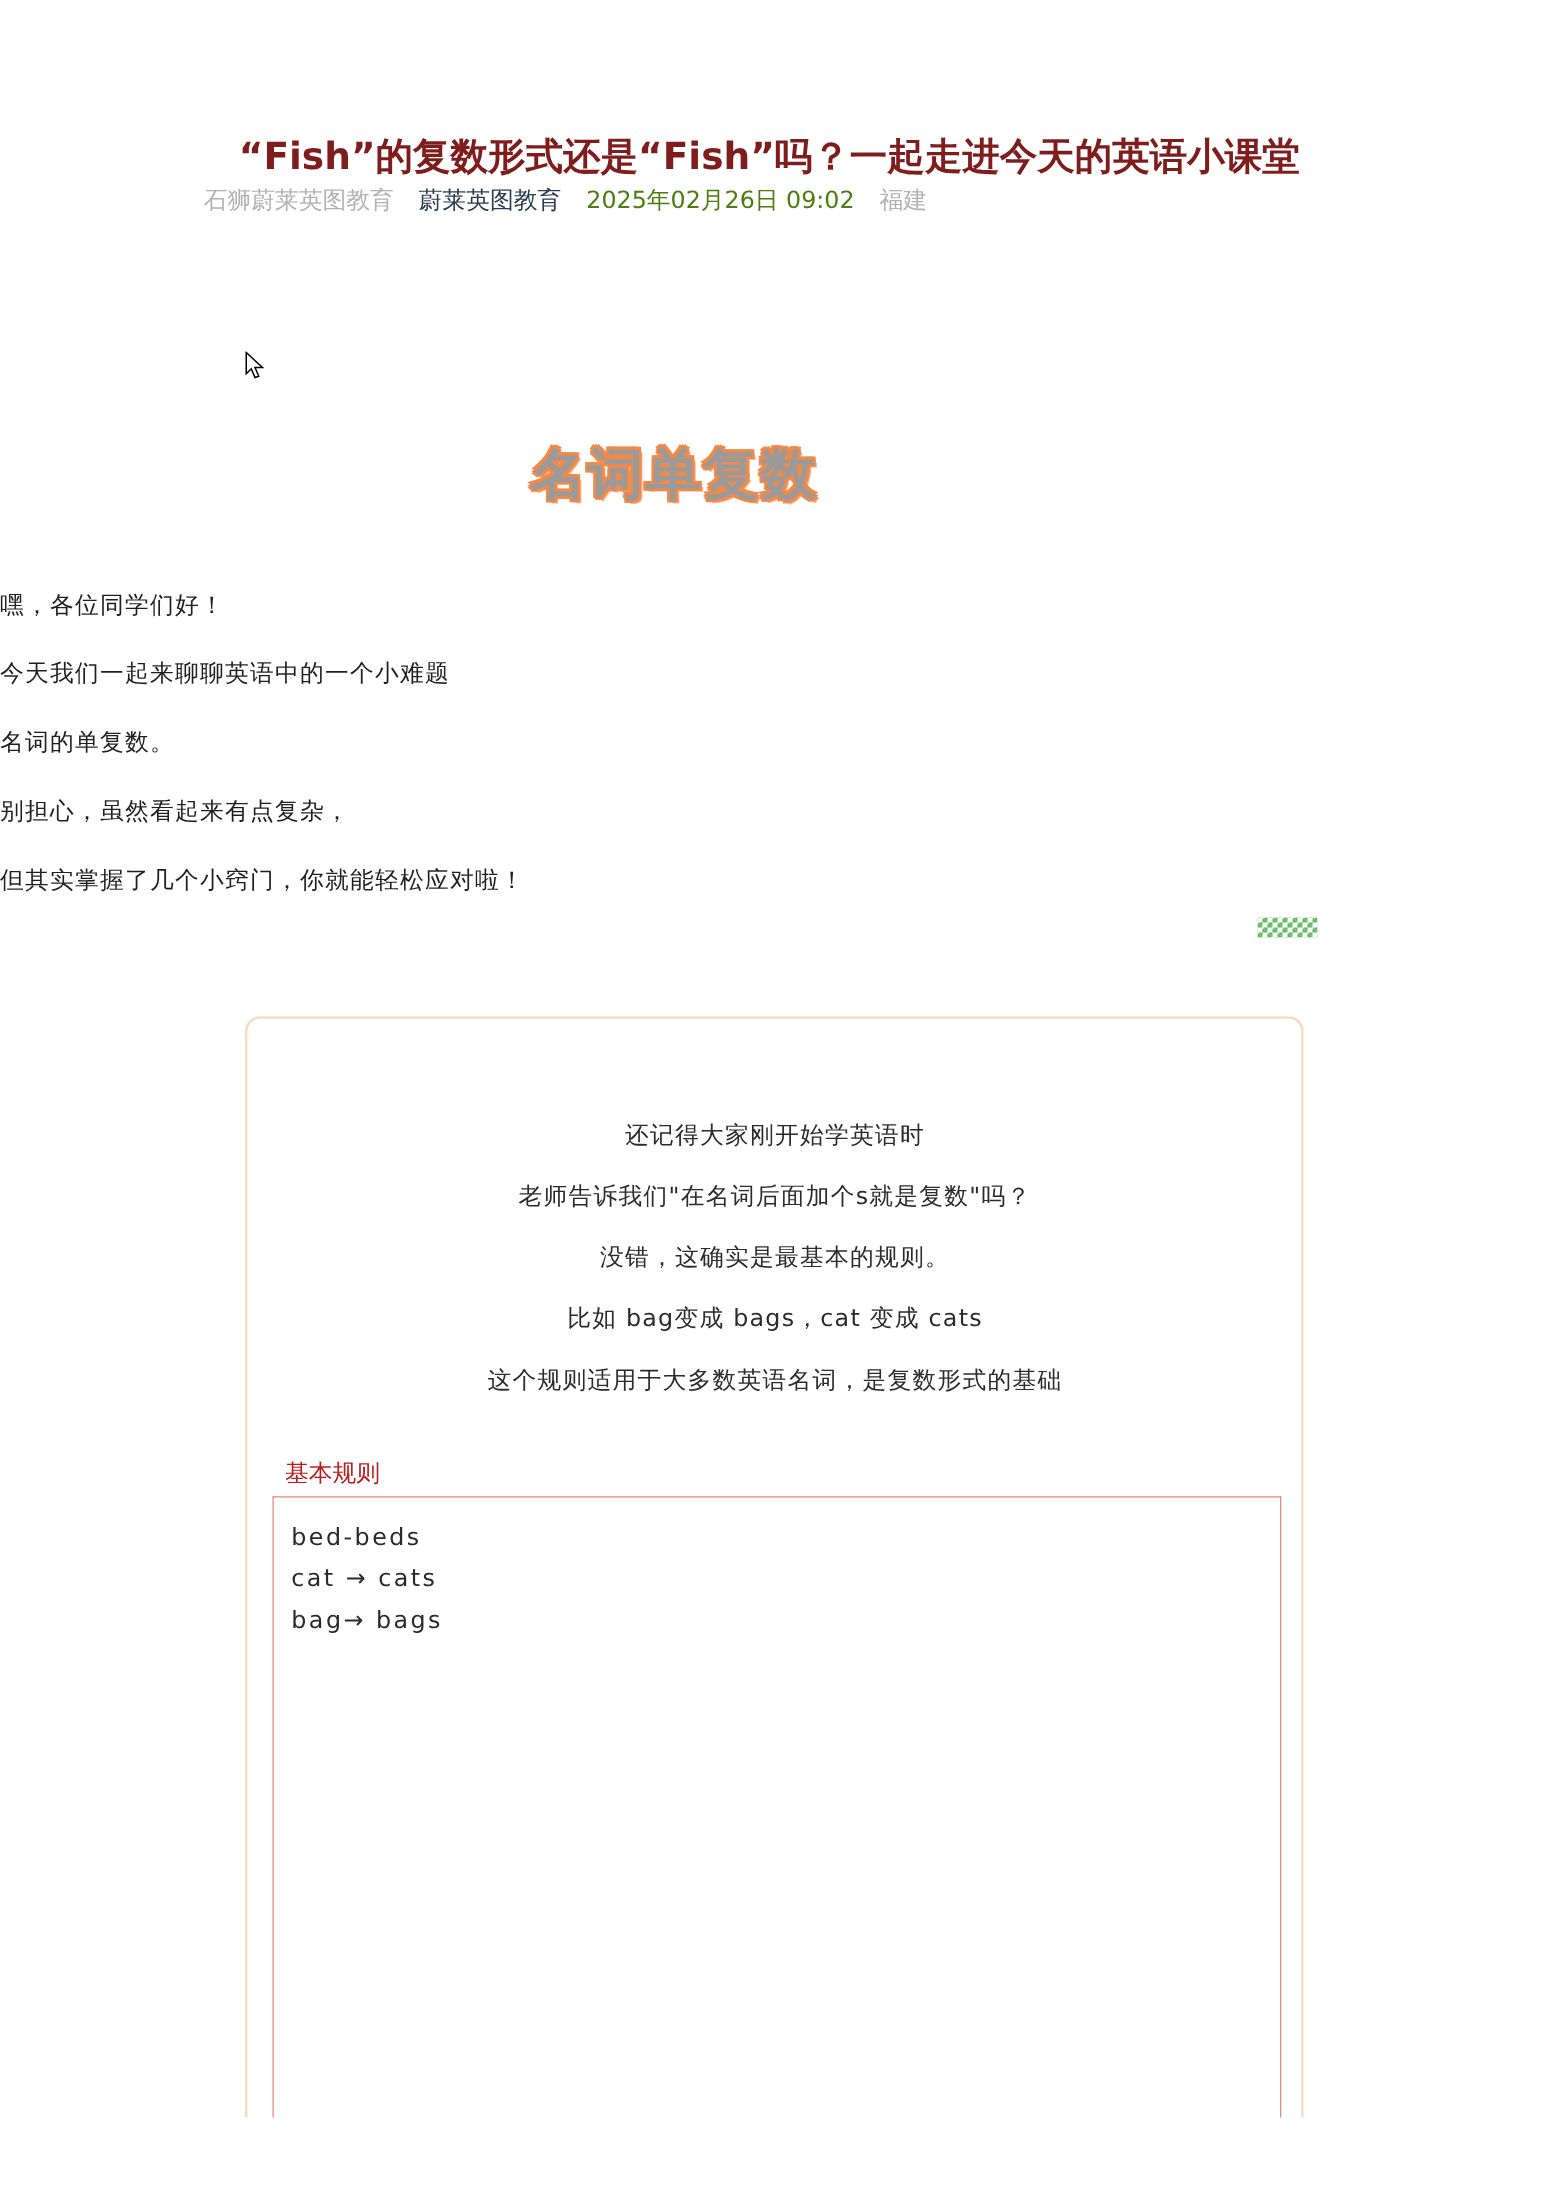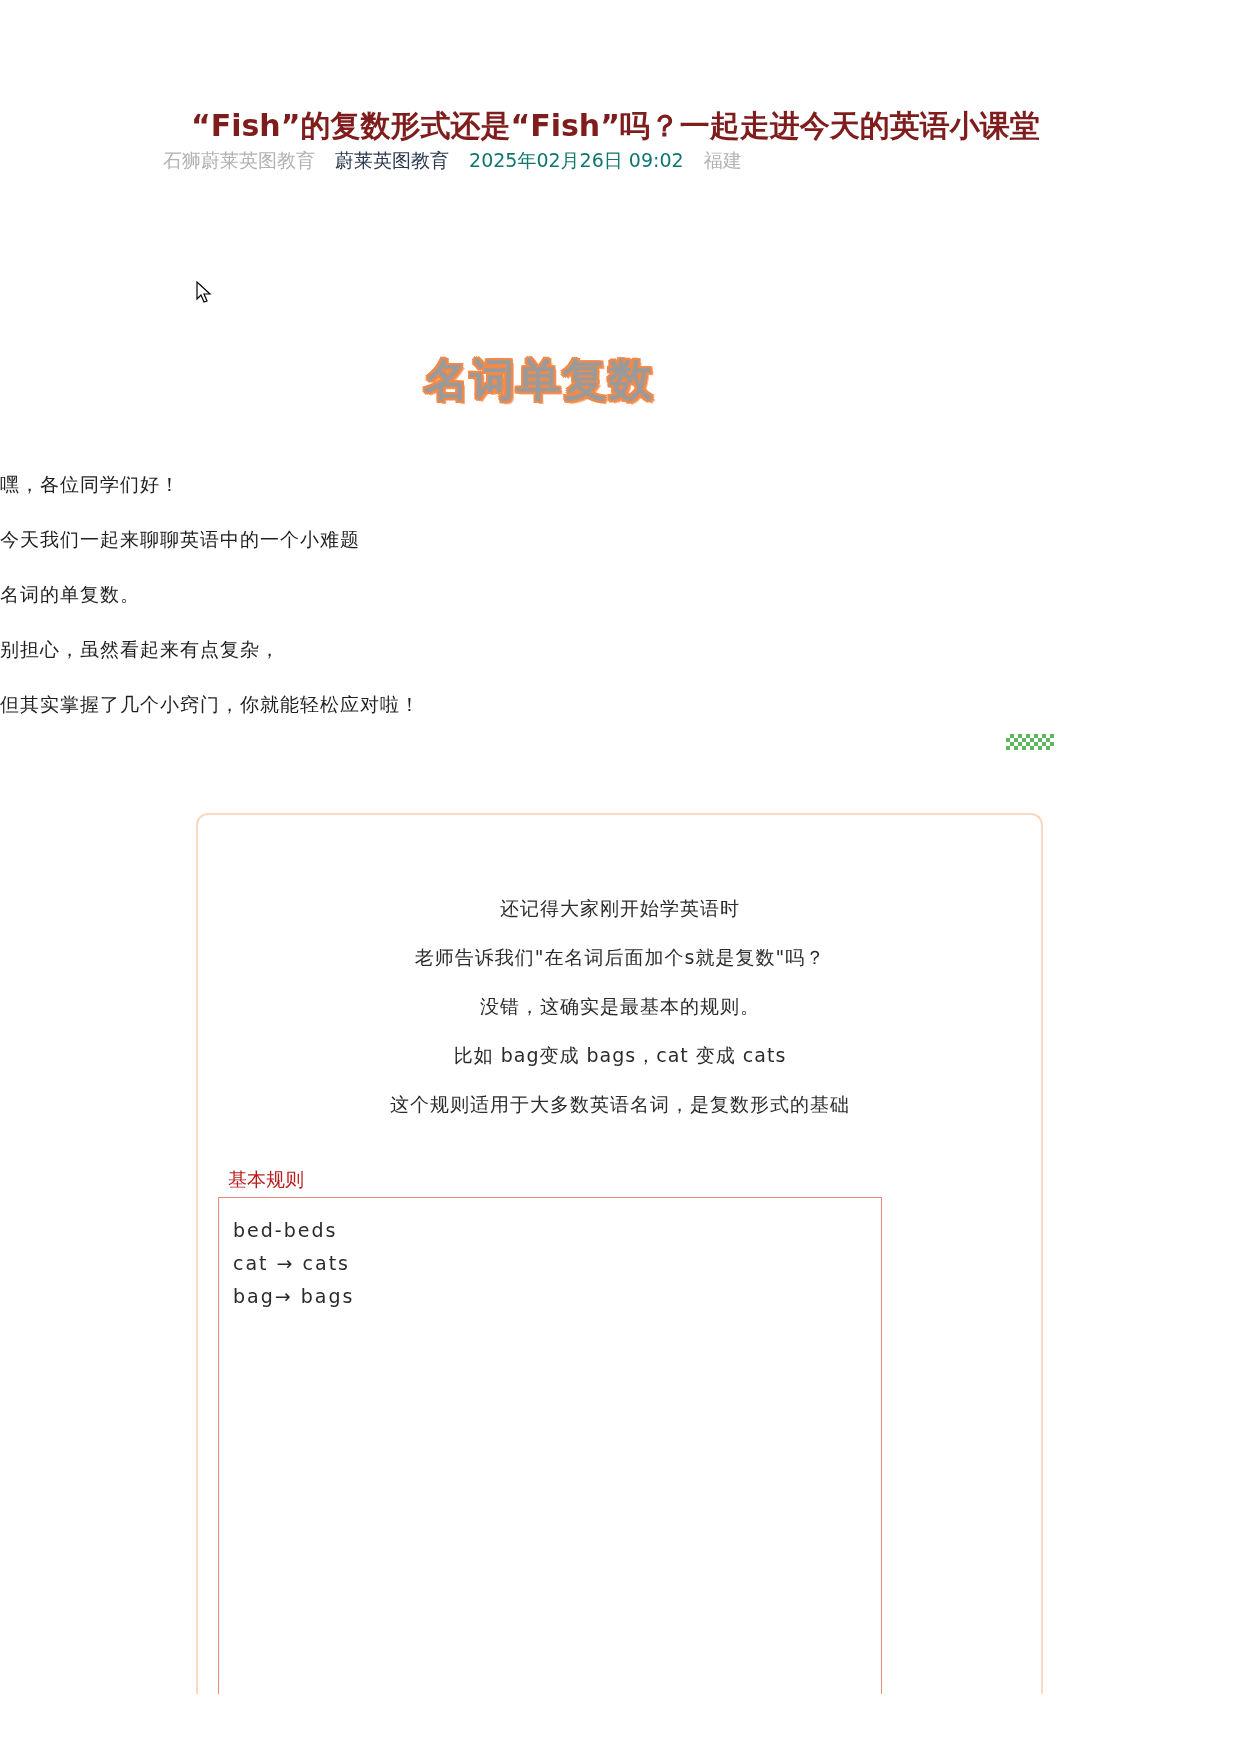--- a/index.html
+++ b/index.html
@@ -4,42 +4,42 @@
   <style>
     html, body { margin:0; padding:0; background:#ffffff; }
     body { width:1240px; height:1754px; position:relative; overflow:hidden;
            font-family:"DejaVu Sans","Liberation Sans",sans-serif; color:#222; }
     .title { position:absolute; left:163px; top:84px; font-size:30px; line-height:44px;
              color:#7f1d1d; white-space:nowrap; letter-spacing:0px;margin-left:28px; }
     .meta { position:absolute; left:163px; top:146px; font-size:19px; line-height:28px; white-space:nowrap; }
     .meta span { margin-right:14px; }
     .meta .src { color:#b2b2b2; }
     .meta .acct { color:#2b3a4f; }
-    .meta .date { color:#0f766e; }
+    .meta .date { color:#4d7c0f; }
     .meta .loc { color:#b2b2b2; }
     .cursor { position:absolute; left:196px; top:281px; width:20px; height:24px; }
     .heading { position:absolute; left:0; width:1079px; top:352px; text-align:center;
                font-size:44px; font-weight:bold; line-height:56px; color:#9a9a9a;
                letter-spacing:2px;
                text-shadow: -2px -2px 0 #f08a4b, 2px -2px 0 #f08a4b, -2px 2px 0 #f08a4b, 2px 2px 0 #f08a4b,
                             0 -2px 0 #f08a4b, 0 2px 0 #f08a4b, -2px 0 0 #f08a4b, 2px 0 0 #f08a4b,
                             3px 3px 0 #f4b28a; }
     .intro { position:absolute; left:0; width:1240px; top:470px; text-align:left; }
     .intro p { margin:0; font-size:19px; line-height:28px; height:55px; color:#1f1f1f; letter-spacing:1px; }
     .checker { position:absolute; left:1006px; top:734px; width:48px; height:16px;
                background-image:
                  linear-gradient(45deg,#5cb85c 25%,transparent 25%,transparent 75%,#5cb85c 75%),
                  linear-gradient(45deg,#5cb85c 25%,transparent 25%,transparent 75%,#5cb85c 75%);
                background-size:8px 8px; background-position:0 0,4px 4px; }
     .card { position:absolute; left:196px; top:813px; width:847px; height:900px;
             border:2px solid #fbd8c2; border-bottom:none; border-radius:12px 12px 0 0; box-sizing:border-box; }
     .card-lines { position:absolute; left:0; width:1240px; top:882px; text-align:center;margin-top:12px; }
     .card-lines p { margin:0; font-size:19px; line-height:28px; height:49px; color:#2b2b2b; letter-spacing:1px; }
     .rule-label { position:absolute; left:228px; top:1166px; font-size:19px; line-height:26px; color:#b91c1c; }
-    .rule-box { position:absolute; left:218px; top:1197px; width:664px; height:520px;
+    .rule-box { position:absolute; left:218px; top:1197px; width:807px; height:520px;
                 border:1.5px solid #e98a7a; border-bottom:none; box-sizing:border-box;
                 padding:16px 14px; }
     .rule-box .line { font-size:19px; line-height:33px; color:#2a2a2a; letter-spacing:2px; }
     .bottom-mask { position:absolute; left:0; top:1694px; width:1240px; height:60px; background:#fff; }
   </style>
 </head>
 <body>
 
 <h1 class="title">“Fish”的复数形式还是“Fish”吗？一起走进今天的英语小课堂</h1>
 

